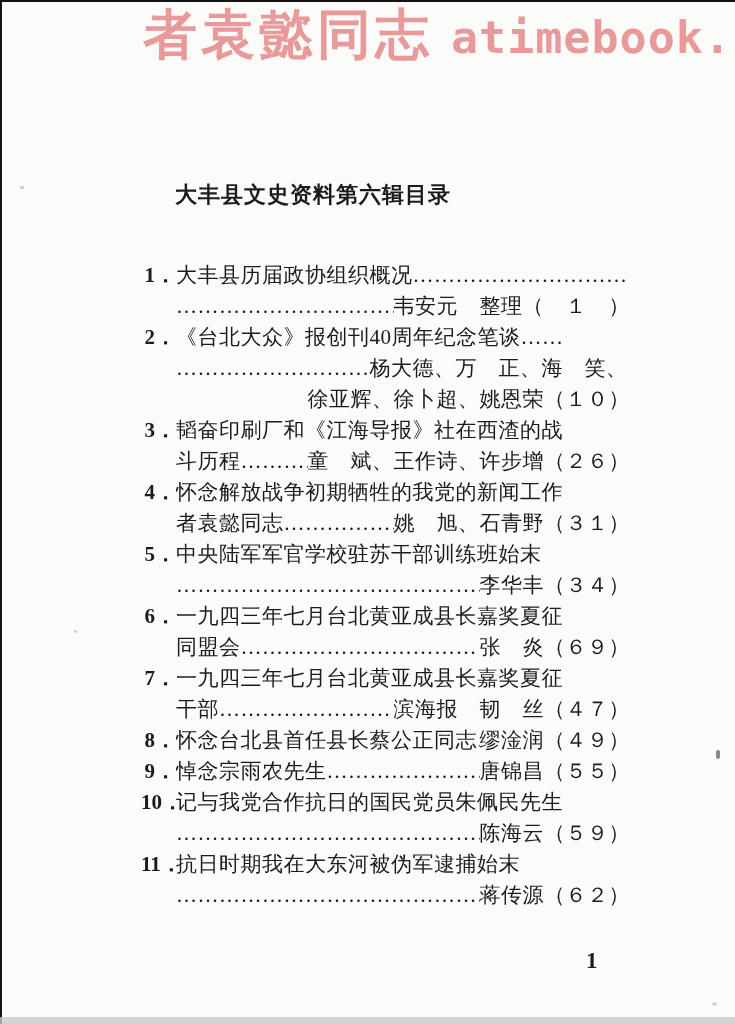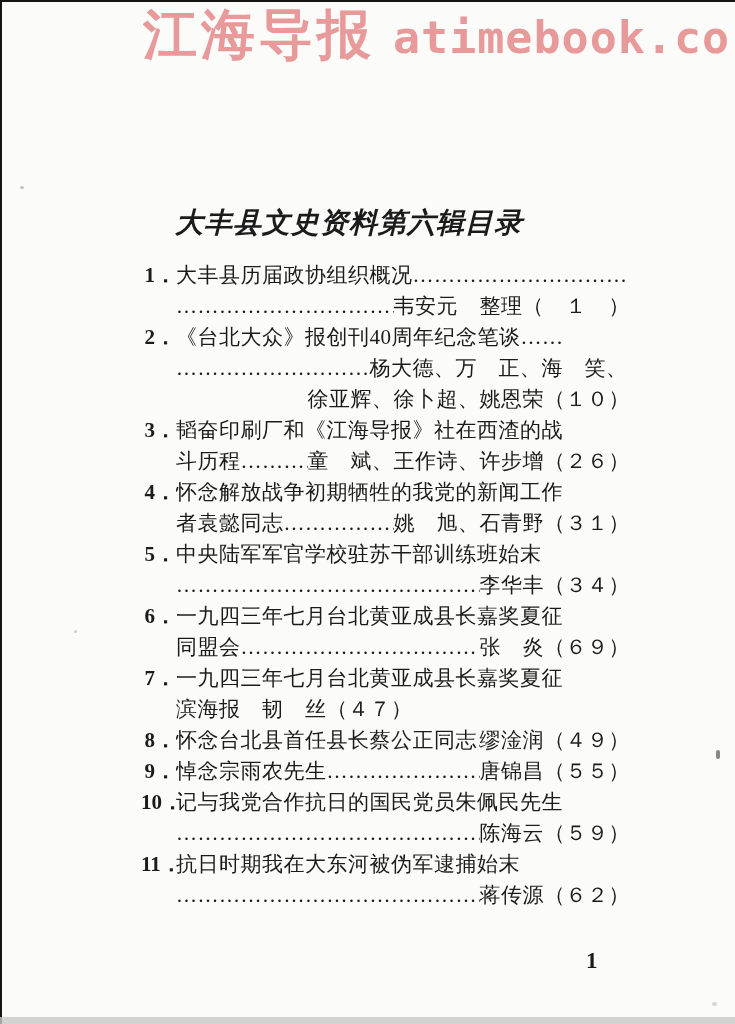--- a/index.html
+++ b/index.html
@@ -15,22 +15,22 @@
 
   .watermark{
     position:absolute;left:143px;top:4px;width:592px;height:64px;
     white-space:nowrap;overflow:hidden;
     font-weight:bold;line-height:62px;
   }
   .watermark .cn{font-size:54px;letter-spacing:4px;font-family:"DejaVu Sans","Liberation Sans",sans-serif;}
   .watermark .latin{font-size:45px;margin-left:18px;font-family:"DejaVu Sans Mono","Liberation Mono",monospace;letter-spacing:1px;}
 
   .doc-title{
-    position:absolute;left:175px;top:204px;width:460px;
-    font-size:28px;font-weight:bold;letter-spacing:1px;white-space:nowrap;font-style:italic;
+    position:absolute;left:175px;top:180px;width:460px;
+    font-size:22px;font-weight:bold;letter-spacing:1px;white-space:nowrap;
   }
 
   .toc{position:absolute;left:141px;top:260px;width:489px;font-size:21px;}
   .entry{display:flex;align-items:flex-start;}
   .entry .num{flex:none;width:35px;text-align:right;font-weight:bold;line-height:31px;white-space:nowrap;}
   .entry .lines{flex:1;min-width:0;}
   .line{display:flex;justify-content:space-between;line-height:31px;height:31px;overflow:hidden;letter-spacing:.5px;}
   .line .a{white-space:nowrap;overflow:hidden;}
   .line .b{white-space:nowrap;}
 
@@ -43,21 +43,21 @@
   .speck.s4{left:712px;top:1002px;width:5px;height:4px;opacity:.35;}
 </style>
 </head>
 <body>
 
 <div class="edge-top"></div>
 <div class="edge-left"></div>
 <div class="edge-bottom"></div>
 
 <div class="watermark" style="color: rgb(232, 154, 154);">
-  <span class="cn">江海导报</span><span class="latin">atimebook.co</span>
+  <span class="cn">者袁懿同志</span><span class="latin">atimebook.co</span>
 </div>
 
 <div class="doc-title">大丰县文史资料第六辑目录</div>
 
 <div class="toc">
 
   <div class="entry">
     <span class="num">1．</span>
     <div class="lines">
       <div class="line">
@@ -146,20 +146,21 @@
   </div>
 
   <div class="entry">
     <span class="num">7．</span>
     <div class="lines">
       <div class="line">
           <span class="a">一九四三年七月台北黄亚成县长嘉奖夏征</span>
           <span class="b"></span>
         </div>
       <div class="line">
+          <span class="a">干部……………………</span>
           <span class="b">滨海报　韧　丝（４７）</span>
         </div>
     </div>
   </div>
 
   <div class="entry">
     <span class="num">8．</span>
     <div class="lines">
       <div class="line">
           <span class="a">怀念台北县首任县长蔡公正同志…</span>

